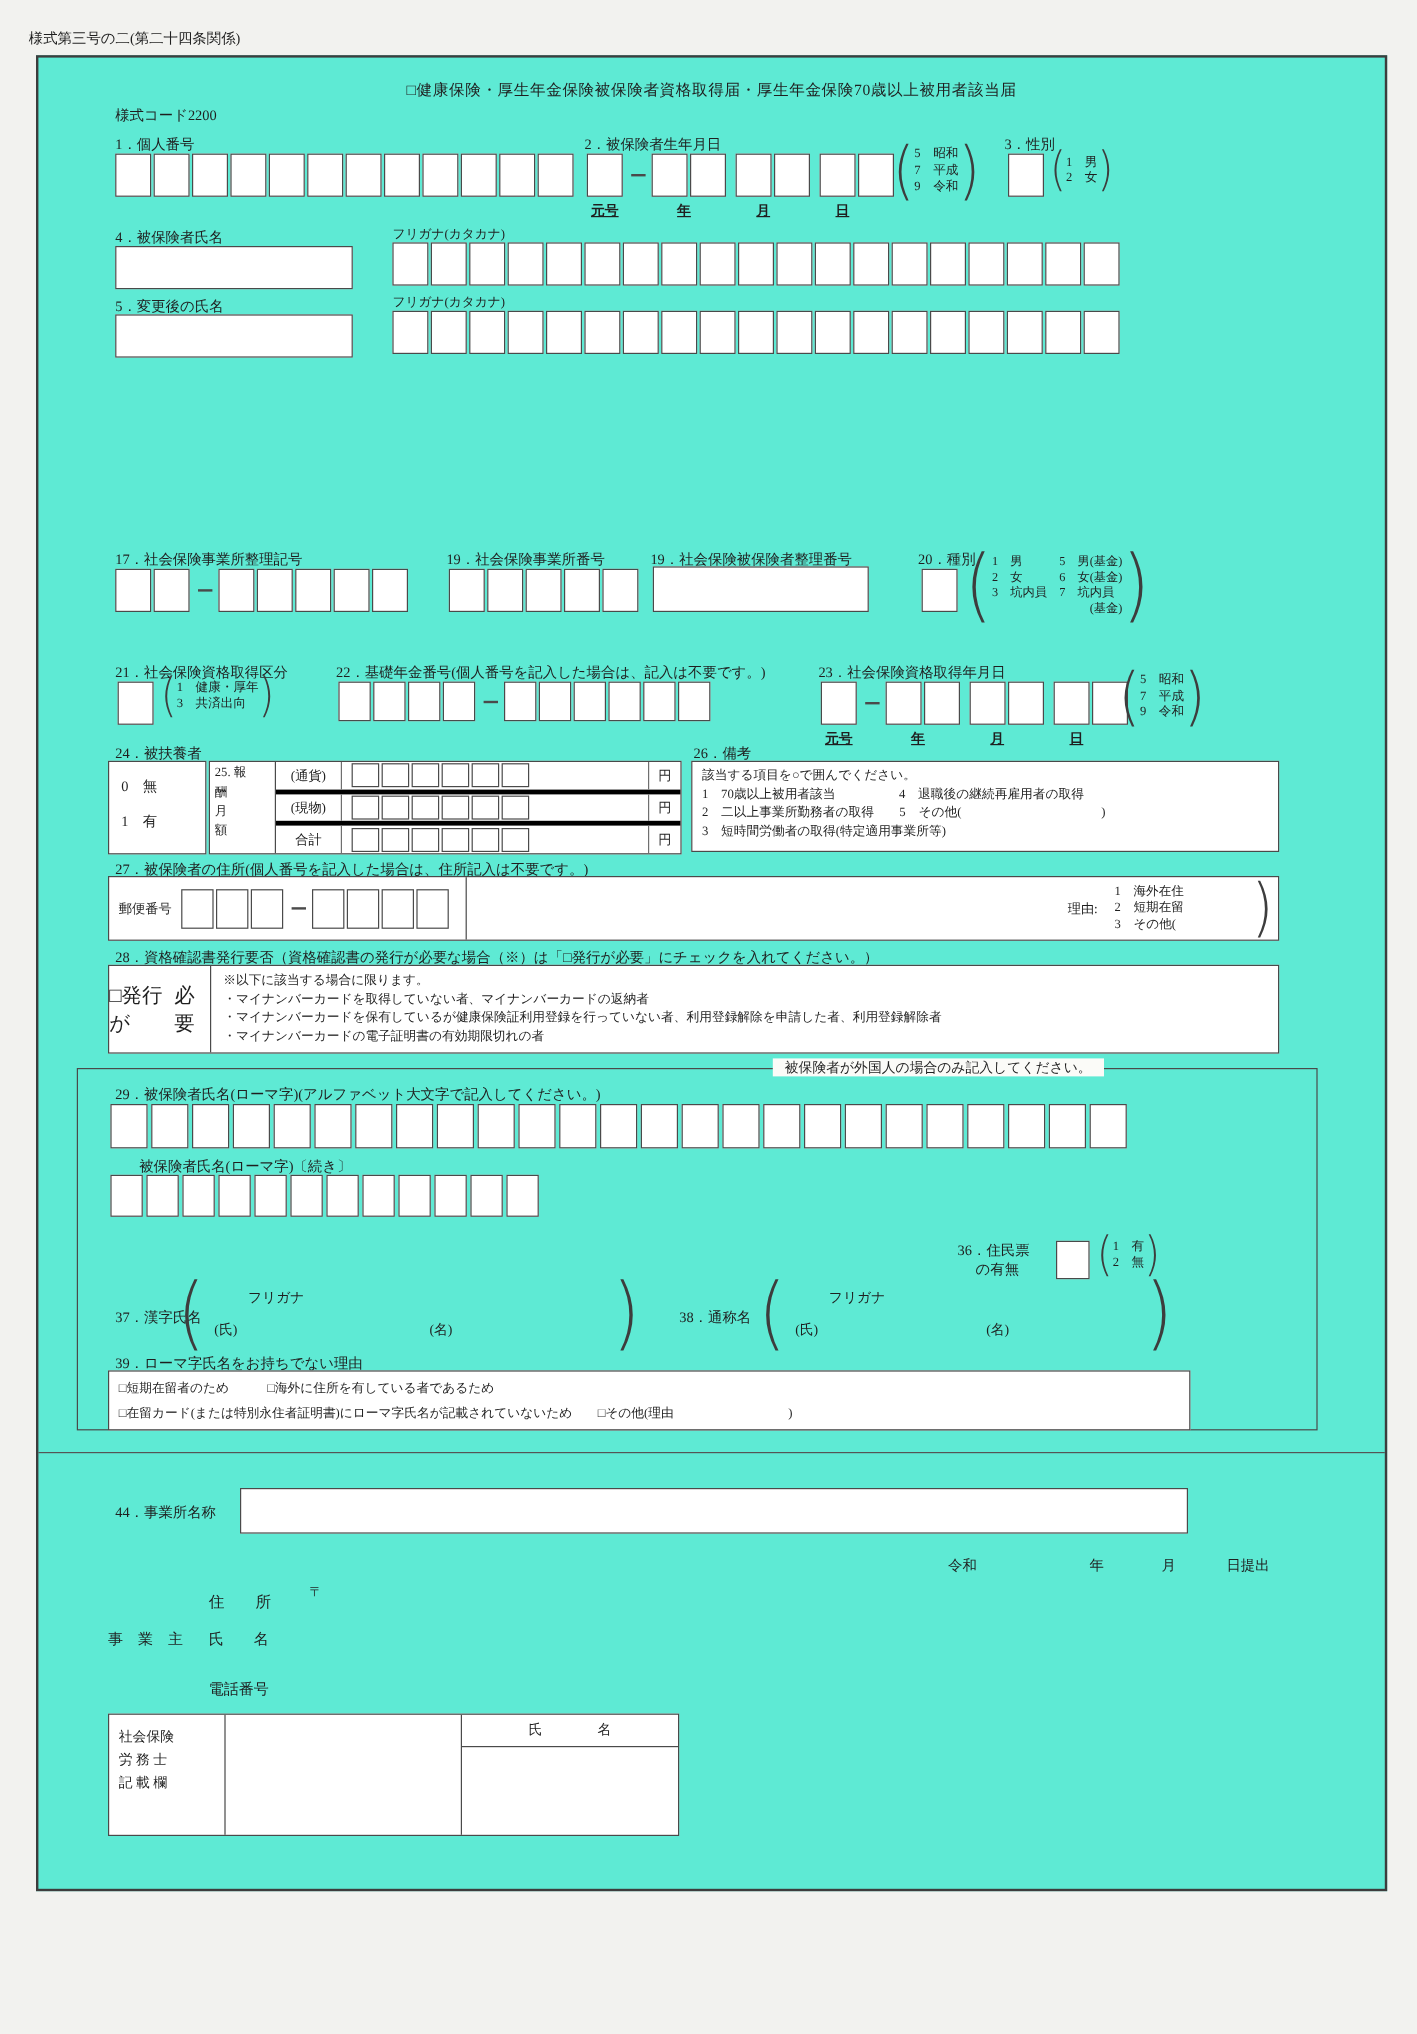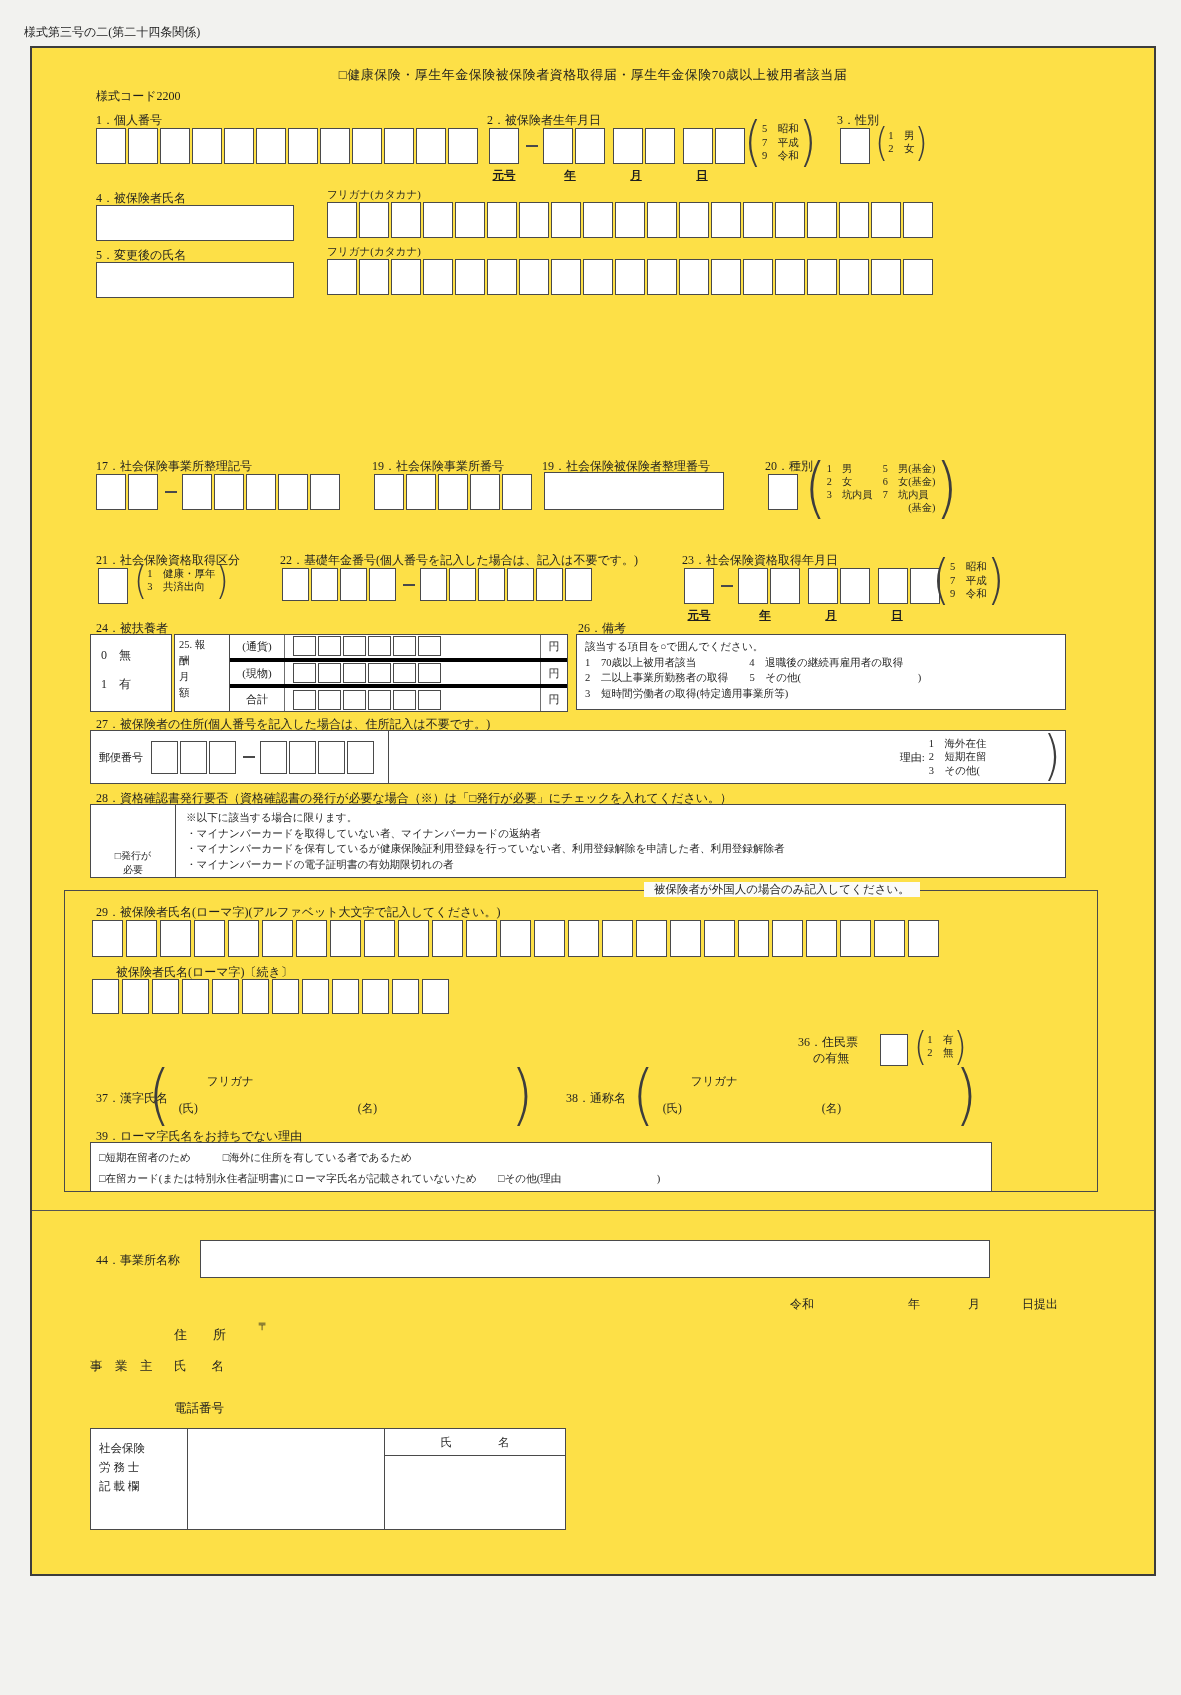--- a/index.html
+++ b/index.html
@@ -4,21 +4,21 @@
 <style>
   html,body{margin:0;padding:0;}
   body{
     width:1181px;height:1695px;position:relative;
     background:#f2f2ef;color:#1f1f1f;
     font-family:"Liberation Serif","DejaVu Serif",serif;
   }
   .abs{position:absolute;}
   #main-box{
     position:absolute;left:30px;top:46px;width:1122px;height:1526px;
-    border:2px solid #3d3d3d;background:#fde047;
+    border:2px solid #3d3d3d;background:#5eead4;
   }
   .lbl{font-size:12px;white-space:nowrap;}
   .lbl-sm{font-size:10.6px;white-space:nowrap;}
   .title{font-size:13px;letter-spacing:.5px;text-align:center;width:100%;}
   .colhead{font-size:11.5px;font-weight:bold;text-align:center;text-decoration:underline;}
   .cells{display:flex;align-items:center;}
   .cgroup{display:inline-flex;}
   .cell{width:28px;height:34px;border:1.5px solid #4a4a4a;background:#fff;margin-right:2px;flex:none;}
   .cells.lg .cell{width:29px;height:35px;margin-right:3px;}
   .cells.md .cell{width:25px;height:33px;margin-right:3px;}
@@ -364,33 +364,33 @@
       <span class="cgroup">
           <span class="cell"></span>
           <span class="cell"></span>
           <span class="cell"></span>
           <span class="cell"></span>
         </span>
     </div>
     <div style="align-self:stretch;border-left:1px solid #4a4a4a;margin-left:12px"></div>
     <div style="flex:1;align-self:stretch"></div>
     <div class="legend" style="margin-right:4px;flex:none">
-      <span style="font-size:11px;margin-right:4px">理由:</span>
+      <span style="font-size:11px;margin-right:14px">理由:</span>
       <div class="legend-lines">
         <div>1　海外在住</div>
         <div>2　短期在留</div>
         <div>3　その他(　　　　　　</div>
       </div>
       <span class="paren" style="font-size:46px">)</span>
     </div>
   </div>
 
   <div class="abs lbl" style="left:64px;top:742px">28．資格確認書発行要否（資格確認書の発行が必要な場合（※）は「□発行が必要」にチェックを入れてください。）</div>
   <div class="abs rect" style="left:58px;top:756px;width:976px;height:74px;display:flex;box-sizing:border-box">
-    <div style="width:84px;flex:none;border-right:1.5px solid #4a4a4a;display:flex;flex-direction:column;align-items:center;justify-content:flex-end;font-size:10px">
+    <div style="width:84px;flex:none;border-right:1.5px solid #4a4a4a;display:flex;flex-direction:row;align-items:center;justify-content:flex-start;font-size:17px">
       <div>□発行が</div>
       <div>必要</div>
     </div>
     <div style="flex:1;padding:5px 10px">
       <div class="boxtext">※以下に該当する場合に限ります。</div>
       <div class="boxtext">・マイナンバーカードを取得していない者、マイナンバーカードの返納者</div>
       <div class="boxtext">・マイナンバーカードを保有しているが健康保険証利用登録を行っていない者、利用登録解除を申請した者、利用登録解除者</div>
       <div class="boxtext">・マイナンバーカードの電子証明書の有効期限切れの者</div>
     </div>
   </div>

